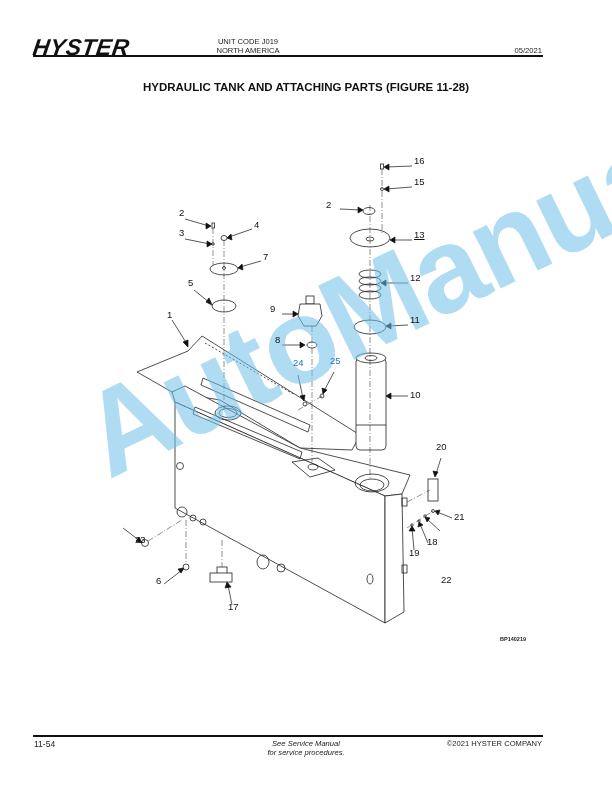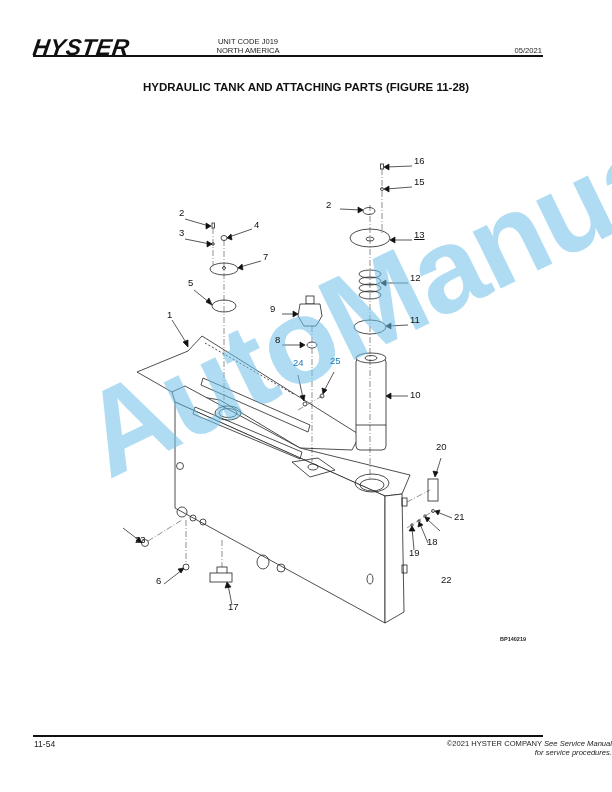--- a/index.html
+++ b/index.html
@@ -8,21 +8,21 @@
   .unit { position:absolute; left:0; width:496px; top:37px; text-align:center; font-size:7.6px; line-height:9px; color:#222; }
   .date { position:absolute; right:70px; top:46px; font-size:7.6px; color:#222; }
   .rule-top { position:absolute; left:33px; top:55px; width:510px; height:2px; background:#111; }
   .title { position:absolute; left:0; width:612px; top:72px; text-align:center; font-weight:bold; font-size:11.5px; color:#111;margin-top:9px; }
   .diagram { position:absolute; left:0; top:0; width:612px; height:792px; }
   .callout { position:absolute; font-size:9.5px; color:#111; line-height:10px; }
   .callout.blue { color:#1b7bbd; }
   .figref { position:absolute; left:500px; top:636px; font-size:5.5px; font-weight:bold; color:#222; }
   .rule-bottom { position:absolute; left:33px; top:735px; width:510px; height:2px; background:#111; }
   .pagenum { position:absolute; left:34px; top:739px; font-size:8.5px; color:#222; }
-  .note { position:absolute; left:0; width:612px; top:739px; text-align:right; font-style:italic; font-size:7.6px; line-height:9px; color:#222; }
+  .note { position:absolute; left:0; width:612px; top:739px; text-align:center; font-style:italic; font-size:7.6px; line-height:9px; color:#222; }
   .copy { position:absolute; right:70px; top:739px; font-size:7.6px; color:#222; }
   .watermark { position:absolute; left:60px; top:380px; font-family:"Liberation Sans", sans-serif; font-weight:bold; font-size:120px; color:#6ec1ea; opacity:0.55; transform:rotate(-26deg); transform-origin:left top; white-space:nowrap; pointer-events:none; letter-spacing:-2px; }
 </style>
 </head>
 <body>
 
 <div class="logo">HYSTER</div>
 <div class="unit">
   <div>UNIT CODE J019</div>
   <div>NORTH AMERICA</div>

